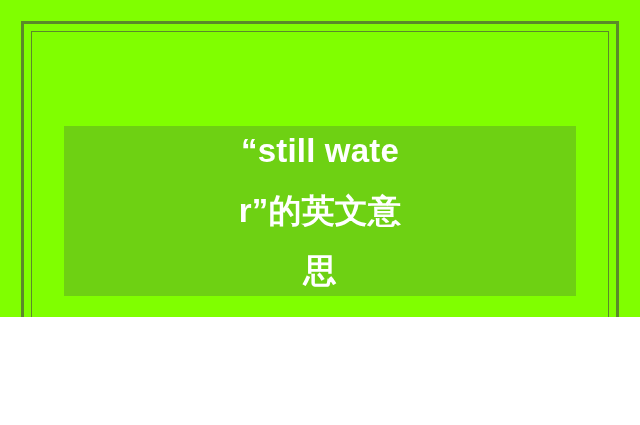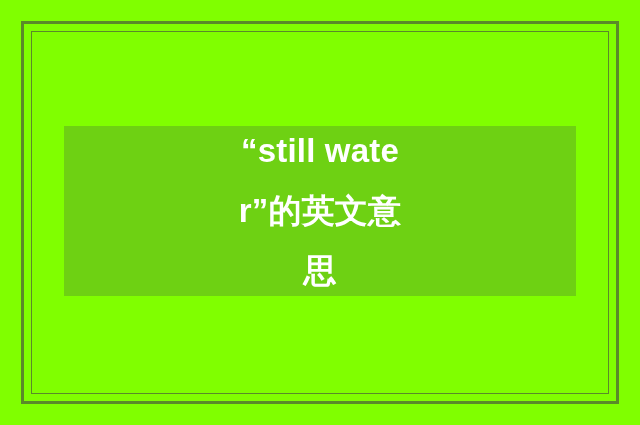--- a/index.html
+++ b/index.html
@@ -12,21 +12,21 @@
     width: 640px;
     height: 425px;
     overflow: hidden;
     font-family: "Liberation Sans", "DejaVu Sans", sans-serif;
   }
 
   
   #banner-canvas {
     position: relative;
     width: 640px;
-    height: 425px;
+    height: 317px;
     background: #80ff00;
     overflow: hidden;
   }
 
   
   .frame {
     position: absolute;
     box-sizing: border-box;
     pointer-events: none;
   }

